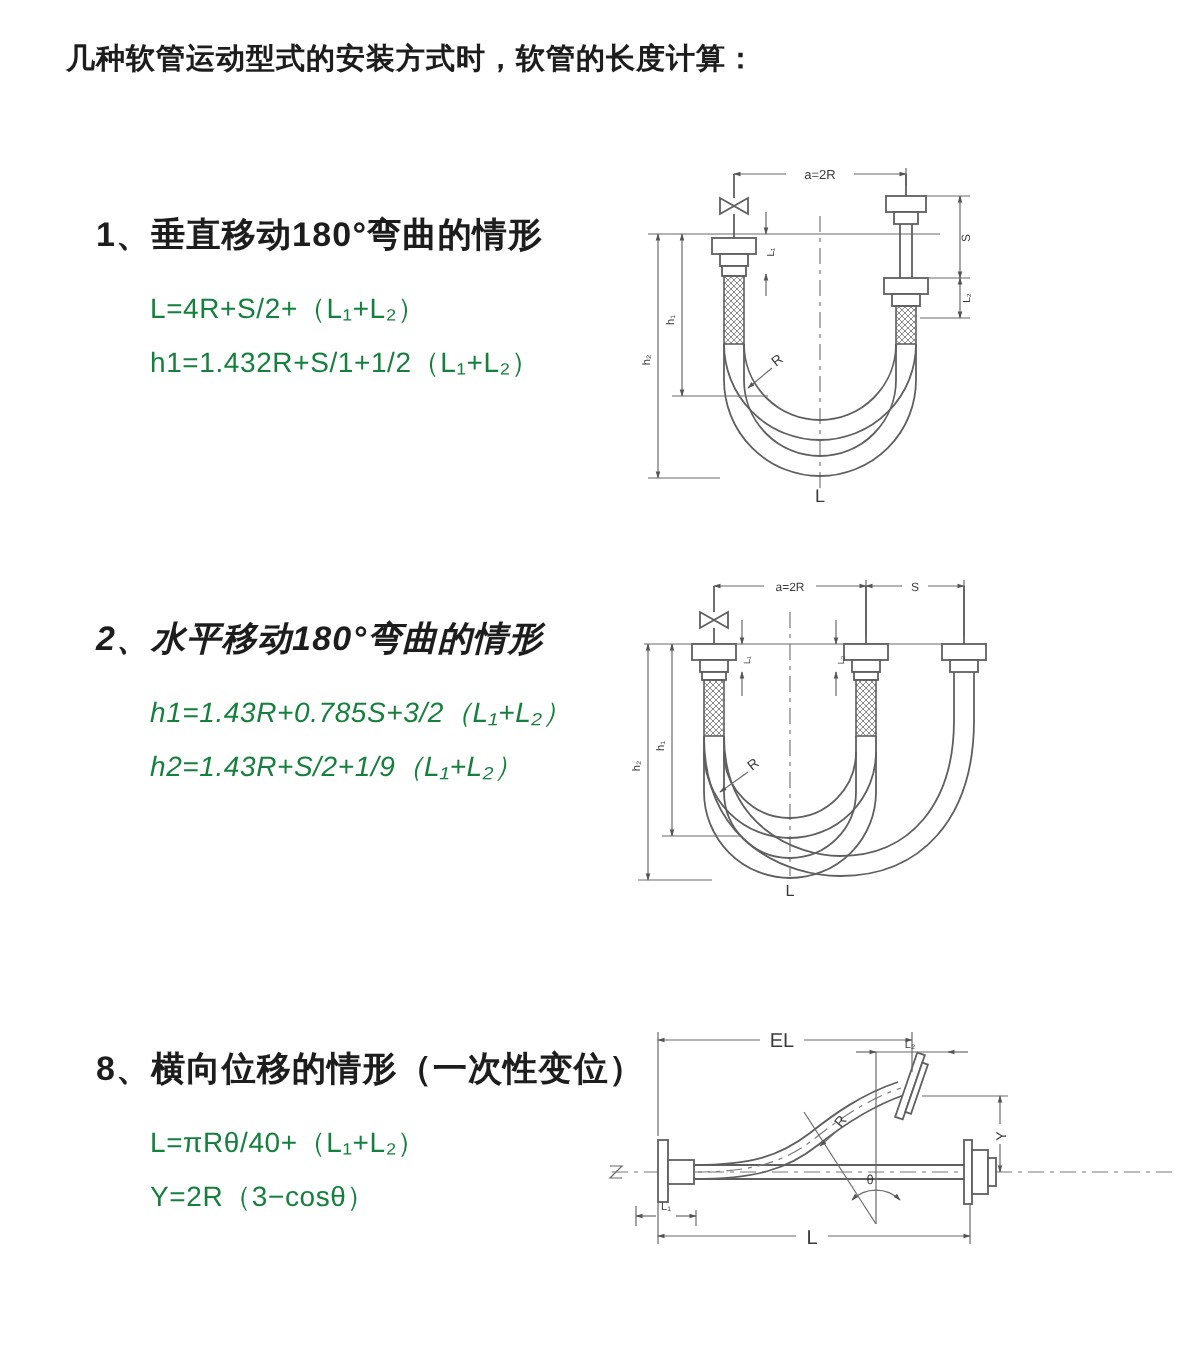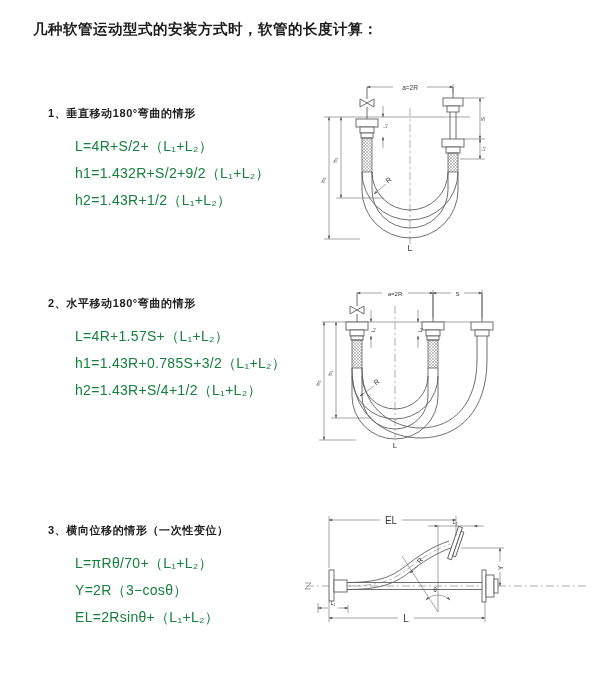--- a/index.html
+++ b/index.html
@@ -5,63 +5,60 @@
   html,body{margin:0;padding:0;background:#ffffff;}
   .page{
     position:relative;width:588px;height:675px;background:#ffffff;overflow:hidden;
     font-family:"Liberation Sans","DejaVu Sans",sans-serif;color:#1d1d1d;
   }
   .title{
     position:absolute;left:33px;top:20px;font-size:14.5px;font-weight:bold;
     letter-spacing:0.5px;white-space:nowrap;
   }
   .section{position:absolute;left:48px;}
-  .heading{font-size:11px;font-weight:bold;letter-spacing:0.6px;white-space:nowrap;}
+  .heading{font-size:17px;font-weight:bold;letter-spacing:0.6px;white-space:nowrap;}
   .formulas{margin:12px 0 0 27px;font-size:14px;line-height:27px;color:#15803d;
     letter-spacing:0.3px;white-space:nowrap;}
-  .sec1{top:106px;} .sec2{top:296px;} .sec3{top:523px;}
+  .sec1{top:106px;} .sec2{top:308px;font-style:italic;} .sec3{top:523px;}
   .dwg{position:absolute;}
   .d1{left:310px;top:68px;} .d2{left:310px;top:278px;} .d3{left:298px;top:498px;}
   svg text{fill:#3a3a3a;font-family:"Liberation Sans","DejaVu Sans",sans-serif;}
   svg .ln{stroke:#5f5f5f;stroke-width:0.9;fill:none;}
   svg .th{stroke:#6a6a6a;stroke-width:0.6;fill:none;}
   svg .cl{stroke:#7a7a7a;stroke-width:0.6;fill:none;stroke-dasharray:8 3 2 3;}
   svg .fl{fill:#ffffff;stroke:#5f5f5f;stroke-width:0.9;}
 </style>
 </head>
 <body>
 
 <div class="page">
 
   <div class="title">几种软管运动型式的安装方式时，软管的长度计算：</div>
 
   <div class="section sec1">
     <div class="heading">1、垂直移动180°弯曲的情形</div>
     <div class="formulas">
       <div>L=4R+S/2+（L₁+L₂）</div>
-      <div>h1=1.432R+S/2+9/2（L₁+L₂）</div>
-      <div>h2=1.43R+1/2（L₁+L₂）</div>
+      <div>h1=1.432R+S/1+1/2（L₁+L₂）</div>
     </div>
   </div>
 
   <div class="section sec2">
     <div class="heading">2、水平移动180°弯曲的情形</div>
     <div class="formulas">
-      <div>L=4R+1.57S+（L₁+L₂）</div>
       <div>h1=1.43R+0.785S+3/2（L₁+L₂）</div>
-      <div>h2=1.43R+S/4+1/2（L₁+L₂）</div>
+      <div>h2=1.43R+S/2+1/9（L₁+L₂）</div>
     </div>
   </div>
 
   <div class="section sec3">
-    <div class="heading">3、横向位移的情形（一次性变位）</div>
+    <div class="heading">8、横向位移的情形（一次性变位）</div>
     <div class="formulas">
-      <div>L=πRθ/70+（L₁+L₂）</div>
+      <div>L=πRθ/40+（L₁+L₂）</div>
       <div>Y=2R（3−cosθ）</div>
-      <div>EL=2Rsinθ+（L₁+L₂）</div>
     </div>
   </div>
 
   <svg class="dwg d1" width="280" height="195" viewBox="0 0 280 195">
     <defs>
       <marker id="a1" viewBox="0 0 10 10" refX="9" refY="5" markerWidth="9" markerHeight="6" orient="auto-start-reverse">
         <path d="M0,1.8 L10,5 L0,8.2 z" fill="#555"></path>
       </marker>
       <pattern id="b1" width="3" height="3" patternUnits="userSpaceOnUse">
         <path d="M0,3 l3,-3 M0,0 l3,3" stroke="#8a8a8a" stroke-width="0.5"></path>

